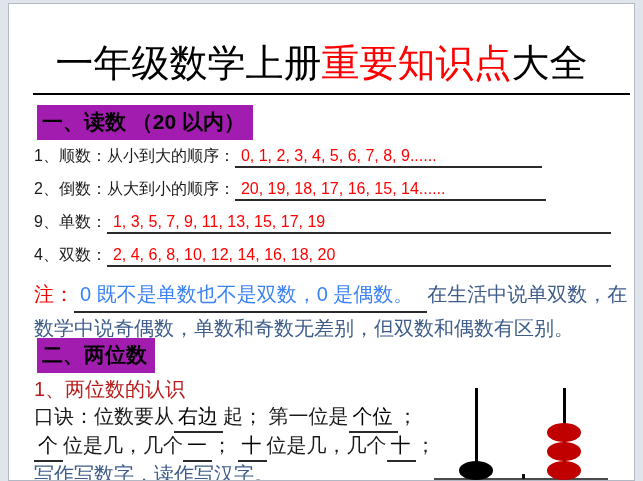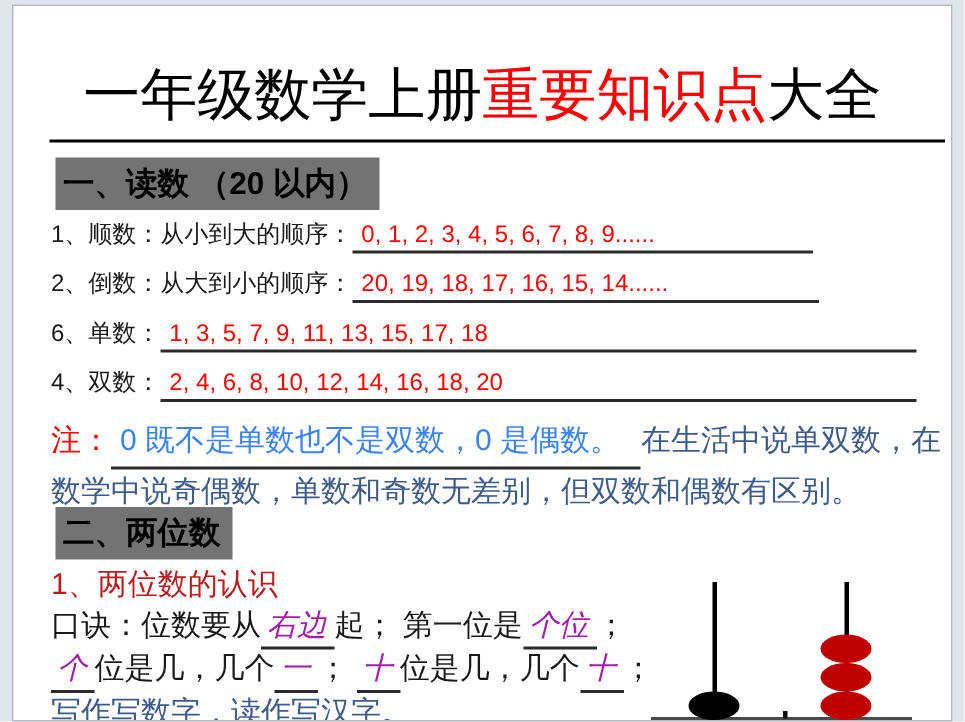--- a/index.html
+++ b/index.html
@@ -19,21 +19,21 @@
     position:absolute;left:0;top:34px;width:100%;
     text-align:center;font-size:38px;color:#000;font-weight:400;
     letter-spacing:0px;white-space:nowrap;
   }
   .doc-title .red{color:#ff0000;}
   .title-rule{
     position:absolute;left:24px;top:89px;width:597px;height:2px;background:#000;
   }
   .hl-heading{
     position:absolute;display:inline-block;
-    background:#737373;color:#000;font-weight:bold;font-size:21px;
+    background:#a21caf;color:#000;font-weight:bold;font-size:21px;
     padding:3px 8px 4px 5px;white-space:nowrap;
   }
   .h1{left:28px;top:101px;}
   .h2{left:28px;top:334px;text-align:right;}
   .row{
     position:absolute;left:25px;font-size:16px;color:#1a1a1a;
     white-space:nowrap;
   }
   .row .lbl{white-space:pre;}
   .uline{
@@ -49,21 +49,21 @@
     display:inline-block;border-bottom:2px solid #2b2b2b;color:#3b82f6;
     padding:0 14px 1px 6px;white-space:nowrap;
   }
   .sub1{position:absolute;left:25px;top:372px;font-size:20px;color:#b91c1c;white-space:nowrap;}
   .kline{position:absolute;left:25px;font-size:20px;color:#1a1a1a;white-space:pre;}
   .k1{top:399px;}
   .k2{top:428px;}
   .k3{top:457px;color:#3e5c8a;}
   .uterm{
     display:inline-block;border-bottom:2px solid #2b2b2b;
-    color:#a21caf;padding:0 5px 1px 4px;white-space:pre;font-style:italic;
+    color:#000000;padding:0 5px 1px 4px;white-space:pre;
   }
   
   .abacus{position:absolute;left:0;top:0;width:100%;height:100%;pointer-events:none;}
   .rod{position:absolute;width:3px;background:#000;top:384px;height:91px;}
   .rod.tens{left:466px;}
   .rod.ones{left:554px;}
   .base-line{position:absolute;left:425px;top:474px;width:174px;height:2px;background:#4a4a4a;}
   .base-tick{position:absolute;left:513px;top:470px;width:3px;height:5px;background:#111;}
   .bead{position:absolute;width:34px;height:19px;border-radius:50%;}
   .bead.black{background:#000;}
@@ -81,21 +81,21 @@
 
   <div class="hl-heading h1">一、读数 （20 以内）</div>
 
   <div class="row" style="top:142px;">
     <span class="lbl">1、顺数：从小到大的顺序：</span><span class="uline" style="width:307px;">0, 1, 2, 3, 4, 5, 6, 7, 8, 9......</span>
   </div>
   <div class="row" style="top:175px;">
     <span class="lbl">2、倒数：从大到小的顺序：</span><span class="uline" style="width:311px;">20, 19, 18, 17, 16, 15, 14......</span>
   </div>
   <div class="row" style="top:208px;">
-    <span class="lbl">6、单数：</span><span class="uline" style="width:504px;">1, 3, 5, 7, 9, 11, 13, 15, 17, 18</span>
+    <span class="lbl">9、单数：</span><span class="uline" style="width:504px;">1, 3, 5, 7, 9, 11, 13, 15, 17, 19</span>
   </div>
   <div class="row" style="top:241px;">
     <span class="lbl">4、双数：</span><span class="uline" style="width:504px;">2, 4, 6, 8, 10, 12, 14, 16, 18, 20</span>
   </div>
 
   <div class="note">
     <div><span class="red">注：</span><span class="uline-note">0 既不是单数也不是双数，0 是偶数。</span><span class="blue">在生活中说单双数，在</span></div>
     <div><span class="blue">数学中说奇偶数，单数和奇数无差别，但双数和偶数有区别。</span></div>
   </div>
 

